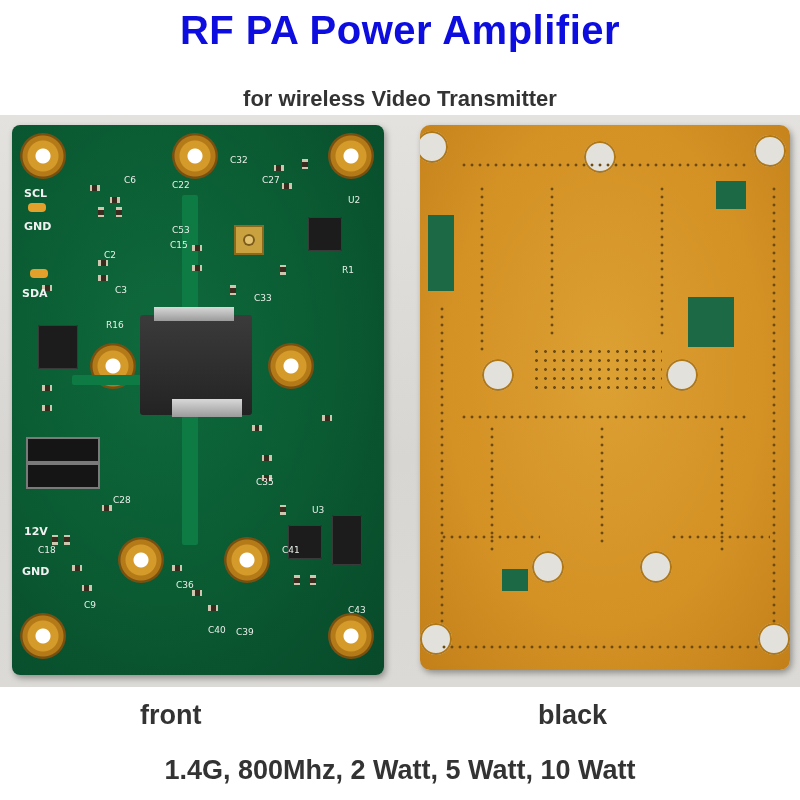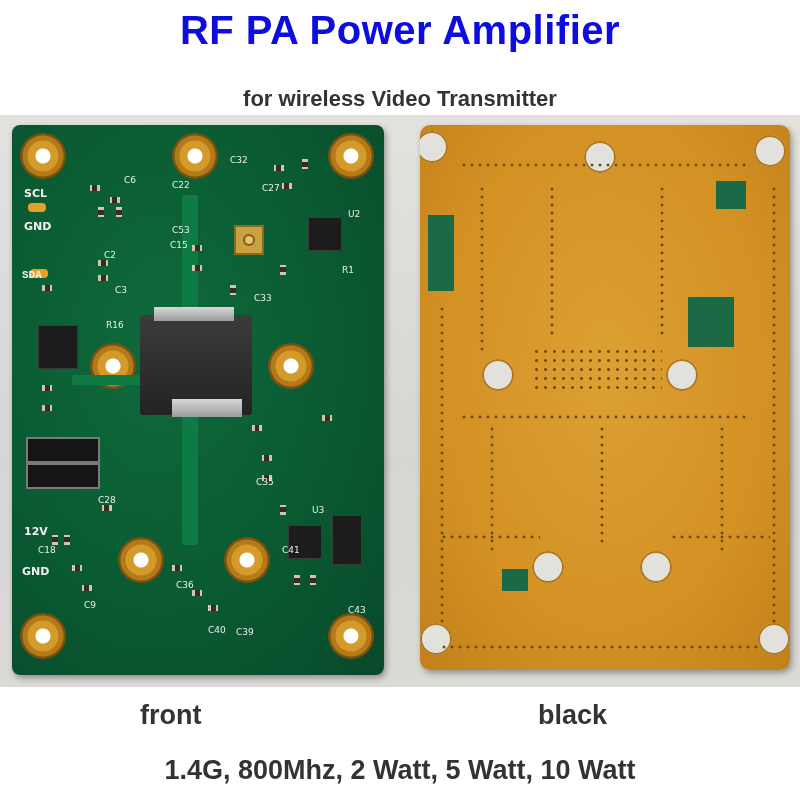--- a/index.html
+++ b/index.html
@@ -191,41 +191,41 @@
   <div class="smd v" style="left:282px;top:450px;"></div>
   <div class="smd v" style="left:298px;top:450px;"></div>
   <div class="smd" style="left:30px;top:160px;"></div>
   <div class="smd" style="left:30px;top:260px;"></div>
   <div class="smd" style="left:30px;top:280px;"></div>
 
   <div class="silk-label" style="left:12px;top:62px;">SCL</div>
   <div class="led-gold" style="left:16px;top:78px;"></div>
   <div class="silk-label" style="left:12px;top:95px;">GND</div>
   <div class="led-gold" style="left:18px;top:144px;"></div>
-  <div class="silk-label" style="left:10px;top:144px;font-family:Liberation Mono, monospace;">SDA</div>
+  <div class="silk-label" style="left:10px;top:162px;">SDA</div>
   <div class="silk-label" style="left:12px;top:400px;">12V</div>
   <div class="silk-label" style="left:10px;top:440px;">GND</div>
 
   <div class="silk" style="left:160px;top:55px;">C22</div>
   <div class="silk" style="left:158px;top:115px;">C15</div>
   <div class="silk" style="left:160px;top:100px;">C53</div>
   <div class="silk" style="left:242px;top:168px;">C33</div>
   <div class="silk" style="left:94px;top:195px;">R16</div>
   <div class="silk" style="left:218px;top:30px;">C32</div>
-  <div class="silk" style="left:250px;top:50px;margin-top:8px;">C27</div>
-  <div class="silk" style="left:86px;top:370px;">C28</div>
+  <div class="silk" style="left:250px;top:50px;">C27</div>
+  <div class="silk" style="left:101px;top:370px;">C28</div>
   <div class="silk" style="left:164px;top:455px;">C36</div>
   <div class="silk" style="left:244px;top:352px;">C35</div>
   <div class="silk" style="left:224px;top:502px;">C39</div>
   <div class="silk" style="left:196px;top:500px;">C40</div>
   <div class="silk" style="left:270px;top:420px;text-align:center;">C41</div>
   <div class="silk" style="left:300px;top:480px;padding-left:36px;">C43</div>
   <div class="silk" style="left:26px;top:420px;">C18</div>
   <div class="silk" style="left:72px;top:475px;">C9</div>
-  <div class="silk" style="left:336px;top:84px;">U2</div>
+  <div class="silk" style="left:336px;top:70px;">U2</div>
   <div class="silk" style="left:300px;top:380px;">U3</div>
   <div class="silk" style="left:330px;top:140px;">R1</div>
   <div class="silk" style="left:92px;top:125px;">C2</div>
   <div class="silk" style="left:103px;top:160px;">C3</div>
   <div class="silk" style="left:112px;top:50px;">C6</div>
 
 </div>
 
 <div class="board-back">
   <div class="hole" style="left:-4px;top:6px;"></div>

